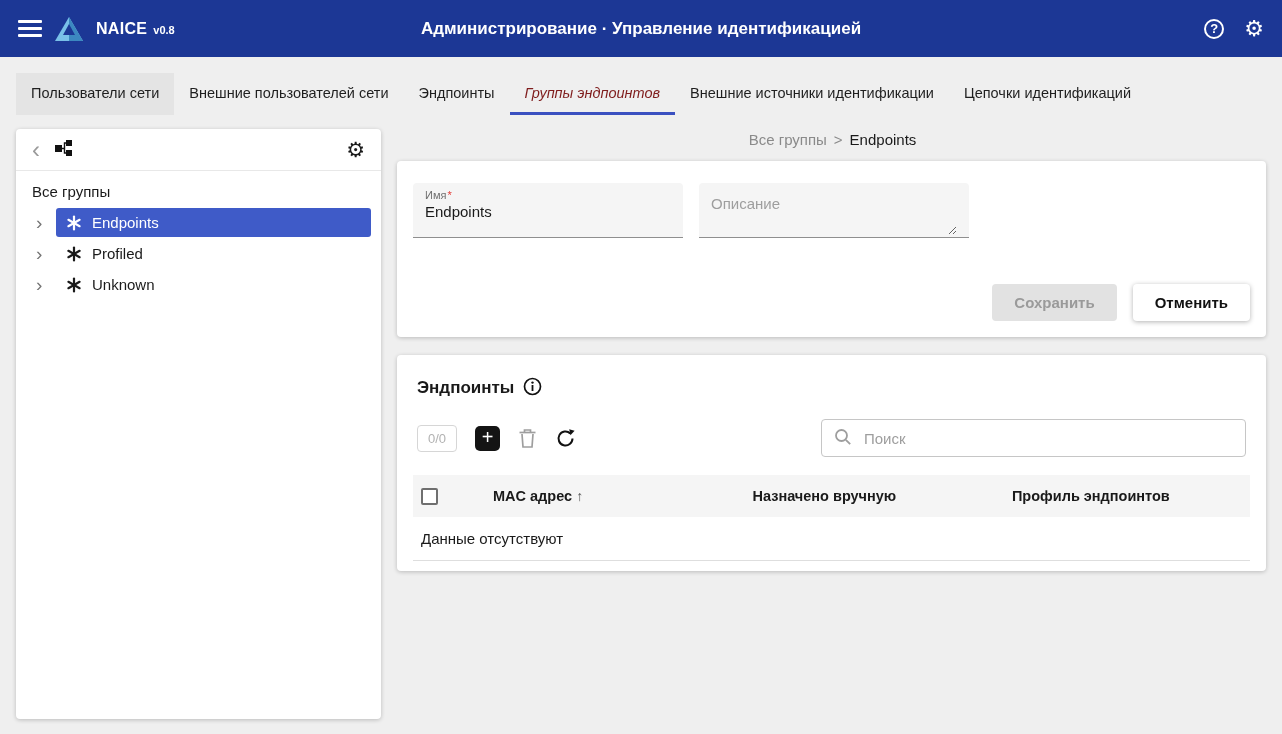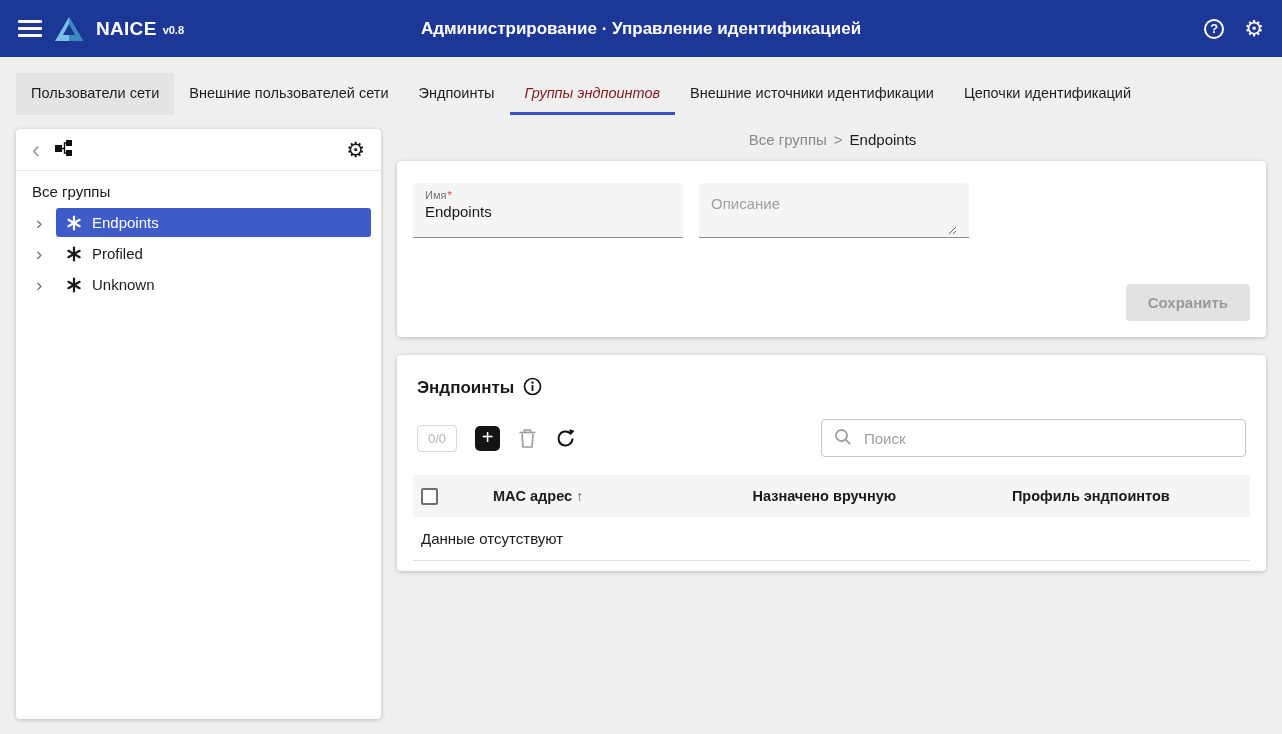--- a/index.html
+++ b/index.html
@@ -12,21 +12,21 @@
 
   
   .topbar {
     position:relative; height:57px; background:#1c3795;
     display:flex; align-items:center; padding:0 18px; color:#fff;
   }
   .topbar-left { display:flex; align-items:center; gap:12px; }
   .hamburger { width:24px; display:flex; flex-direction:column; gap:4px; cursor:pointer; }
   .hamburger i { display:block; height:3px; background:#fff; border-radius:1px; }
   .logo-svg { display:block; }
-  .app-name { font-weight:bold; font-size:19px; letter-spacing:.3px; }
+  .app-name { font-weight:bold; font-size:16px; letter-spacing:.3px; }
   .app-version { font-size:11px; font-weight:bold; margin-left:-6px; margin-top:3px; }
   .topbar-title {
     position:absolute; left:50%; transform:translateX(-50%);
     font-weight:bold; font-size:17px; white-space:nowrap;
   }
   .topbar-right { margin-left:auto; display:flex; align-items:center; gap:20px; }
   .help-circle {
     width:20px; height:20px; border:2px solid #fff; border-radius:50%;
     display:grid; place-items:center; font-size:13px; font-weight:bold; cursor:pointer;
   }
@@ -244,20 +244,21 @@
 
 
         <div class="field desc">
           <textarea placeholder="Описание" style=""></textarea>
         </div>
         <div></div>
       </div>
 
       <div class="form-actions">
         <button class="btn btn-save" disabled="">Сохранить</button>
+        <button class="btn btn-cancel">Отменить</button>
       </div>
     </section>
 
     <section class="card endpoints-card">
       <div class="panel-head">
         <h2>Эндпоинты</h2>
         <span>
           <svg width="19" height="19" viewBox="0 0 19 19">
             <circle cx="9.5" cy="9.5" r="8" fill="none" stroke="#111" stroke-width="1.7"></circle>
             <circle cx="9.5" cy="5.6" r="1.2" fill="#111"></circle>

